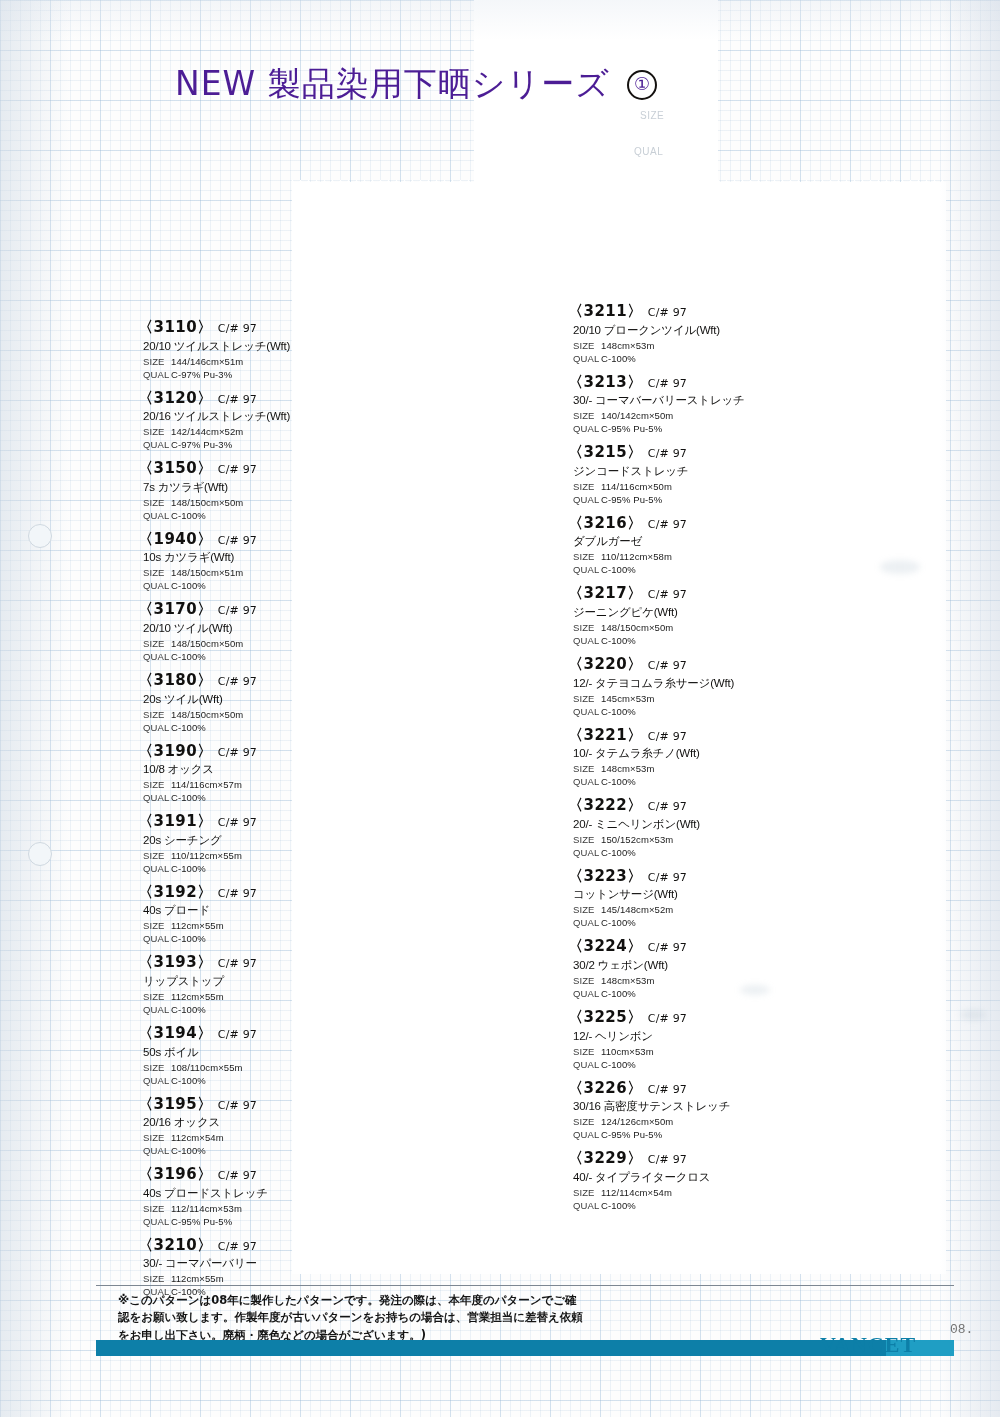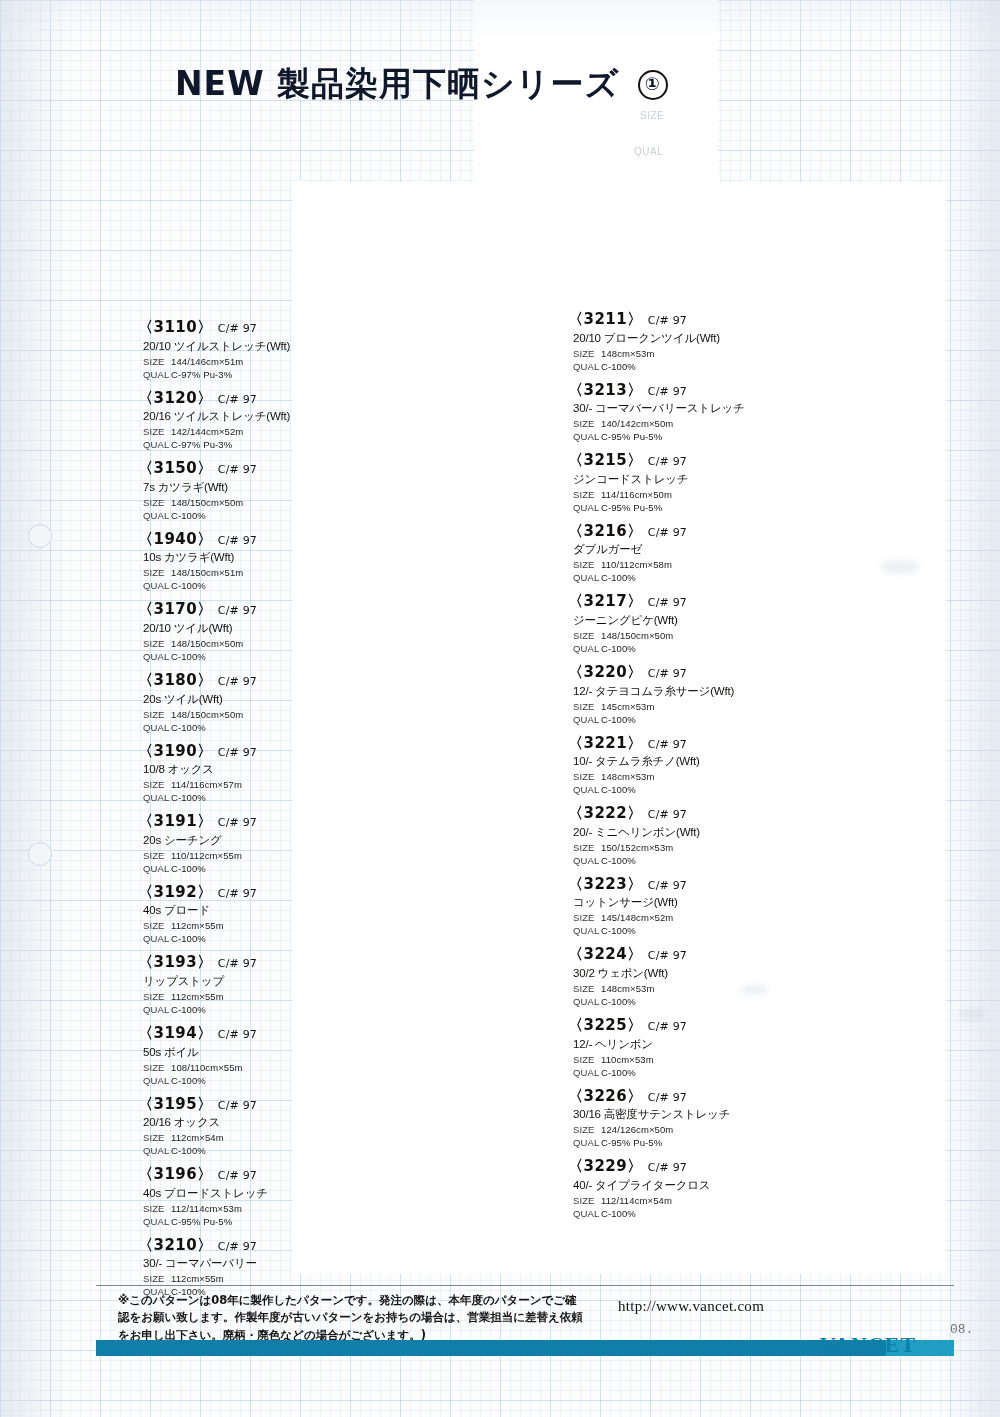--- a/index.html
+++ b/index.html
@@ -62,24 +62,24 @@
     background-position: 0 0, 0 0;
   }
   .zig.top { top: -6px; }
 
   
   .header-title {
     position: absolute;
     left: 175px;
     top: 62px;
     font-family: "DejaVu Sans", sans-serif;
-    font-weight: bold;
+    font-weight: normal;
     font-size: 33px;
     letter-spacing: 1px;
-    color: #0f172a;
+    color: #4c1d95;
     white-space: nowrap;
     z-index: 6;
   }
   .header-title .num-circle {
     display: inline-block;
     border: 2px solid #14110f;
     border-radius: 50%;
     width: 26px;
     height: 26px;
     line-height: 24px;
@@ -97,21 +97,21 @@
     letter-spacing: 0.5px;
     z-index: 2;
   }
 
   
   .col {
     position: absolute;
     z-index: 5;
   }
   .col-left  { left: 138px; top: 310px;  width: 170px; }
-  .col-right { left: 568px; top: 302px;  width: 175px; }
+  .col-right { left: 568px; top: 294px;  width: 175px; }
 
   .entry {
     position: relative;
     margin-bottom: 9px;
   }
   .entry-head {
     font-family: "DejaVu Sans", sans-serif;
     white-space: nowrap;
     line-height: 1.1;
     color: #11100f;
@@ -450,19 +450,18 @@
       <div class="entry-head"><span class="entry-code">〈3229〉</span><span class="entry-cnum">C/# 97</span></div>
       <div class="entry-name">40/- タイプライタークロス</div>
       <div class="spec-line"><span class="spec-label">SIZE</span><span>112/114cm×54m</span></div>
       <div class="spec-line"><span class="spec-label">QUAL</span><span>C-100%</span></div>
     </div>
   </div>
 
 <div class="footer-rule"></div>
 <div class="footer-note">※このパターンは08年に製作したパターンです。発注の際は、本年度のパターンでご確認をお願い致します。作製年度が古いパターンをお持ちの場合は、営業担当に差替え依頼をお申し出下さい。廃柄・廃色などの場合がございます。)</div>
 <div class="footer-right">
-  <div class="footer-url">http://www.vancet.com</div>
 </div>
 <div class="page-num">08.</div>
 <div class="brand-bar">
     <div class="bar-dark"></div>
   </div>
 <div class="brand-name">VANCET</div>
 
 </body></html>

